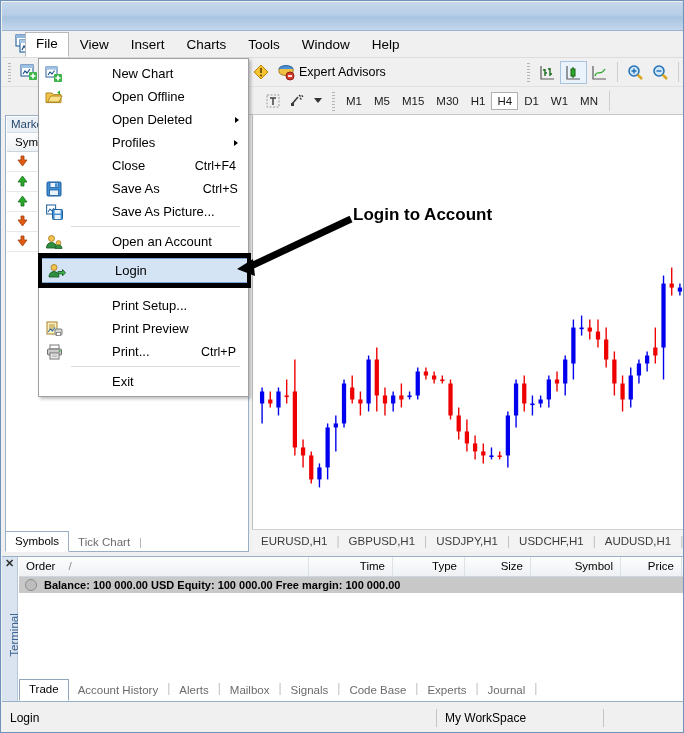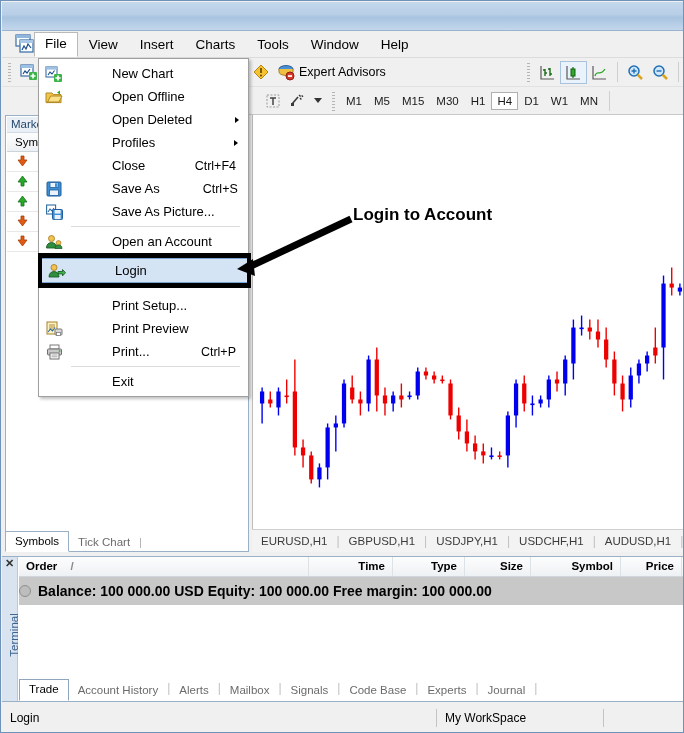--- a/index.html
+++ b/index.html
@@ -40,21 +40,21 @@
     width: 682px; height: 27px;
     background: #f0f0f0;
     border-bottom: 1px solid #dcdcdc;
     box-sizing: border-box;
   }
   #menu-app-icon {
     position: absolute; left: 13px; top: 3px;
     width: 22px; height: 20px;
   }
   #menu-items {
-    position: absolute; left: 32px; top: 0;
+    position: absolute; left: 23px; top: 0;
     height: 27px;
     display: flex; align-items: center;
   }
   .menu-item {
     padding: 4px 11px 5px 11px;
     font-size: 13.5px;
     color: #000;
     white-space: nowrap;
     cursor: default;
   }
@@ -212,33 +212,32 @@
     position:absolute; left:17px; top:0px; width:665px; height:144px;
     background:#fff;
   }
   #term-colhdr {
     position:absolute; left:0; top:0; width:665px; height:20px;
     background:linear-gradient(to bottom,#fdfdfd,#eef1f4);
     border-bottom:1px solid #cfd6dd;
     box-sizing:border-box;
     display:flex; align-items:flex-start;
     font-size:11.5px;
-    font-weight:bold;
   }
   .th {
     box-sizing:border-box; padding:0 7px;
     border-right:1px solid #dde2e7;
     height:19px; line-height:19px; cursor:default;
   }
   #term-balrow {
-    position:absolute; left:0; top:20px; width:665px; height:28px;
+    position:absolute; left:0; top:20px; width:665px; height:16px;
     background:#c8c8c8;
     display:flex; align-items:center; gap:7px;
-    box-sizing:border-box;
-    font-size:14px; font-weight:bold;
+    padding-left:6px; box-sizing:border-box;
+    font-size:11px; font-weight:bold;
   }
   .bal-dot {
     width:10px;height:10px;border-radius:50%;
     border:1px solid #8e8e8e; background:#bdbdbd; flex:none;
   }
   #termtabs {
     position:absolute; left:17px; top:117px; width:665px; height:27px;
     display:flex; align-items:flex-end;
     background:#fff;
   }

